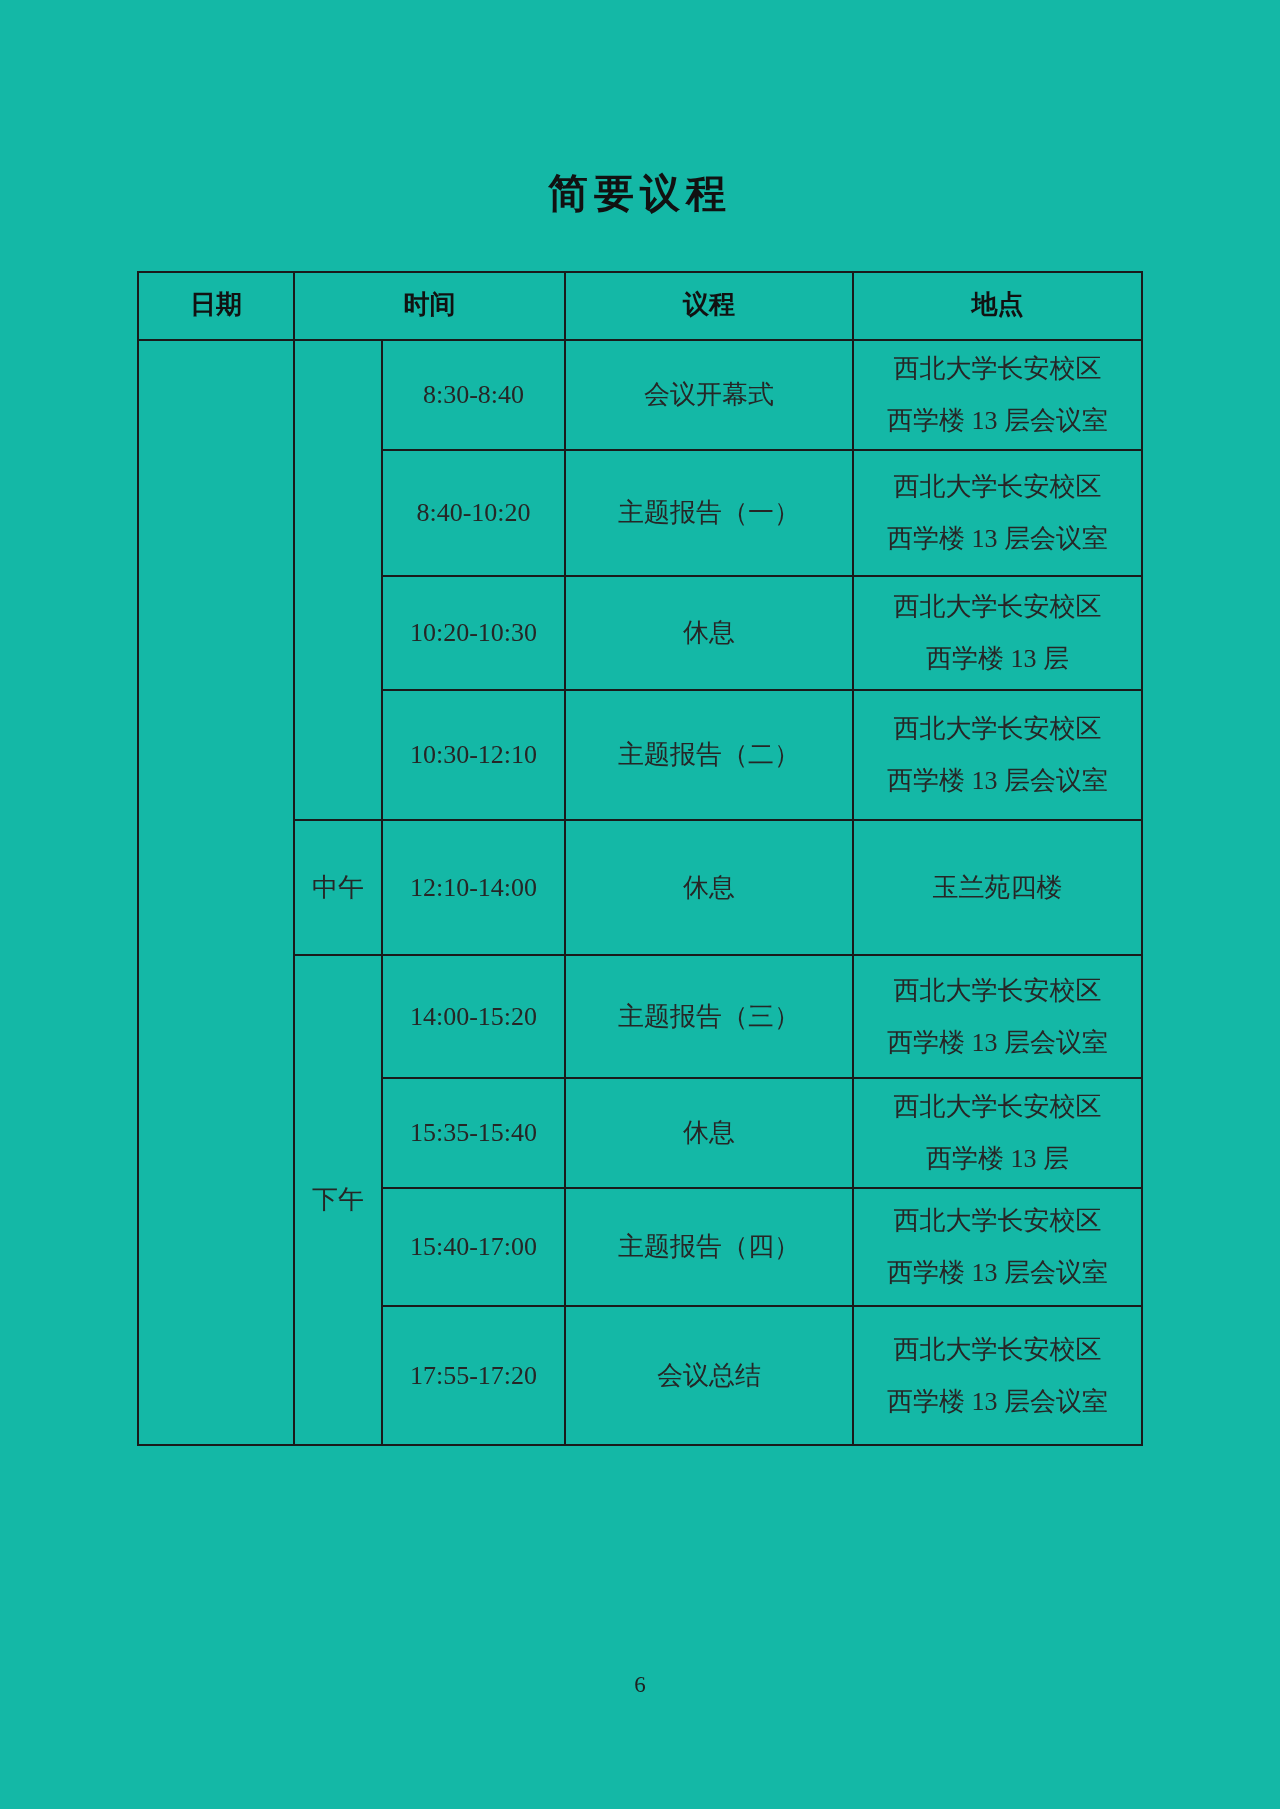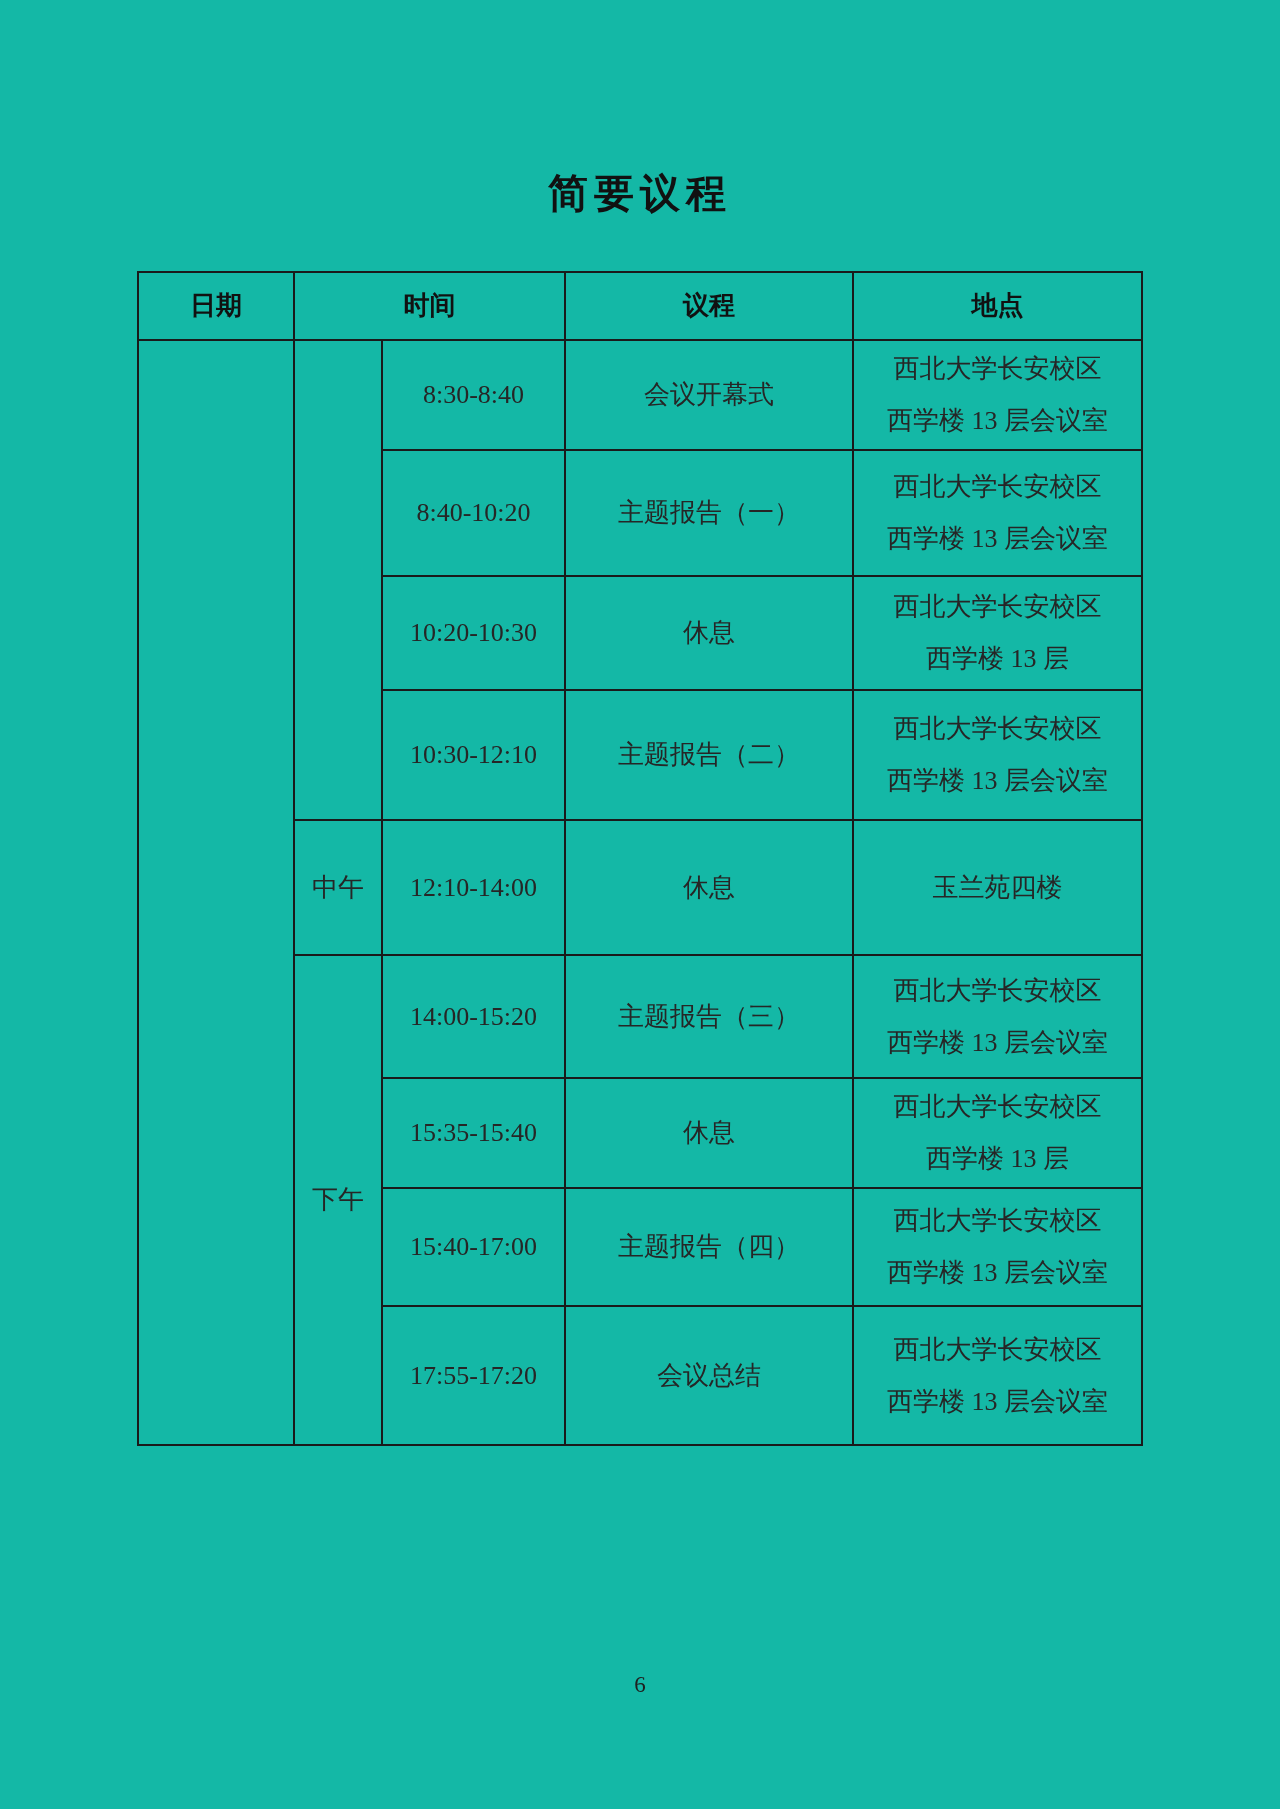--- a/index.html
+++ b/index.html
@@ -48,21 +48,21 @@
     font-size: 26px;
     font-weight: bold;
     color: #111111;
   }
   .col-date     { width: 156px; }
   .col-period   { width: 88px;  }
   .col-time     { width: 183px; }
   .col-agenda   { width: 288px; }
   .col-location { width: 289px; }
 
-  tr.hdr  { height: 68px;  }
+  tr.hdr  { height: 68px; font-family: Liberation Mono, monospace;  }
   tr.r1   { height: 97px;  }
   tr.r2   { height: 126px; padding-left: 12px; }
   tr.r3   { height: 114px; }
   tr.r4   { height: 130px; margin-left: 45px; }
   tr.r5   { height: 135px; margin-top: 17px; }
   tr.r6   { height: 123px; }
   tr.r7   { height: 110px; }
   tr.r8   { height: 118px; }
   tr.r9   { height: 139px; }
 

